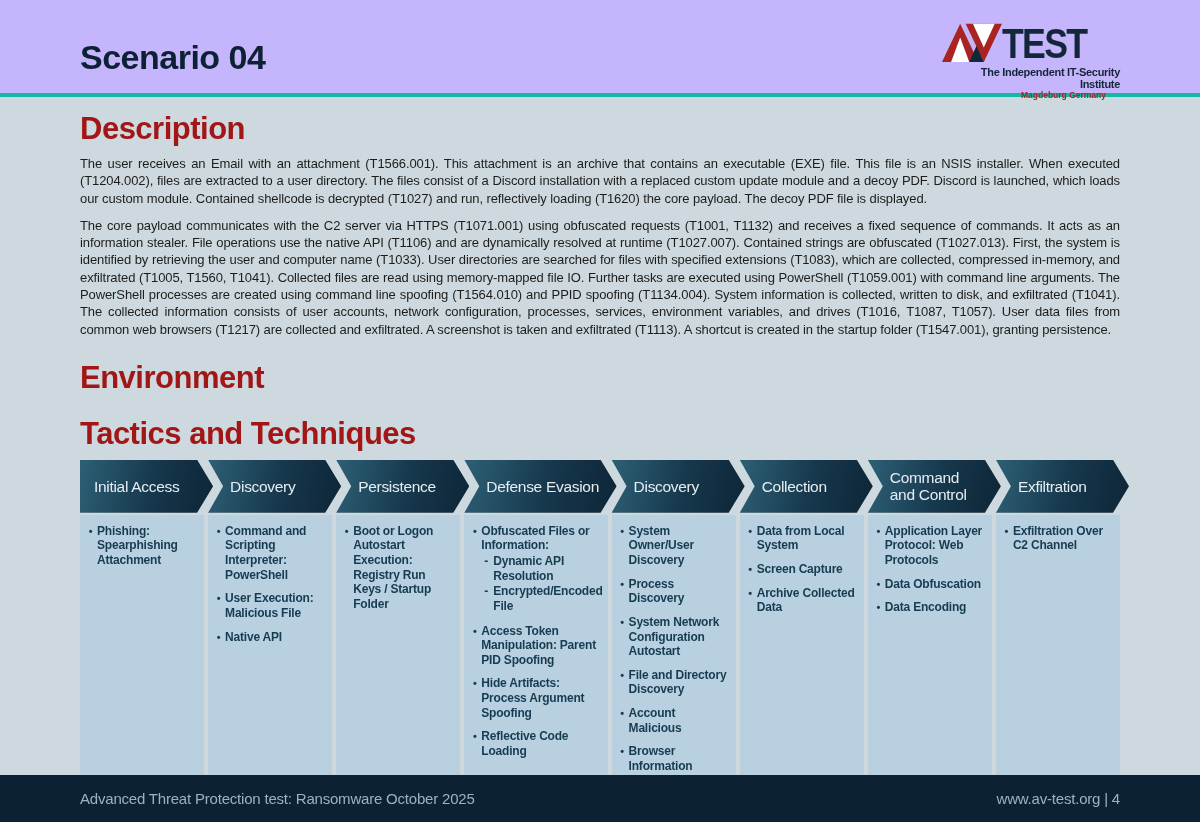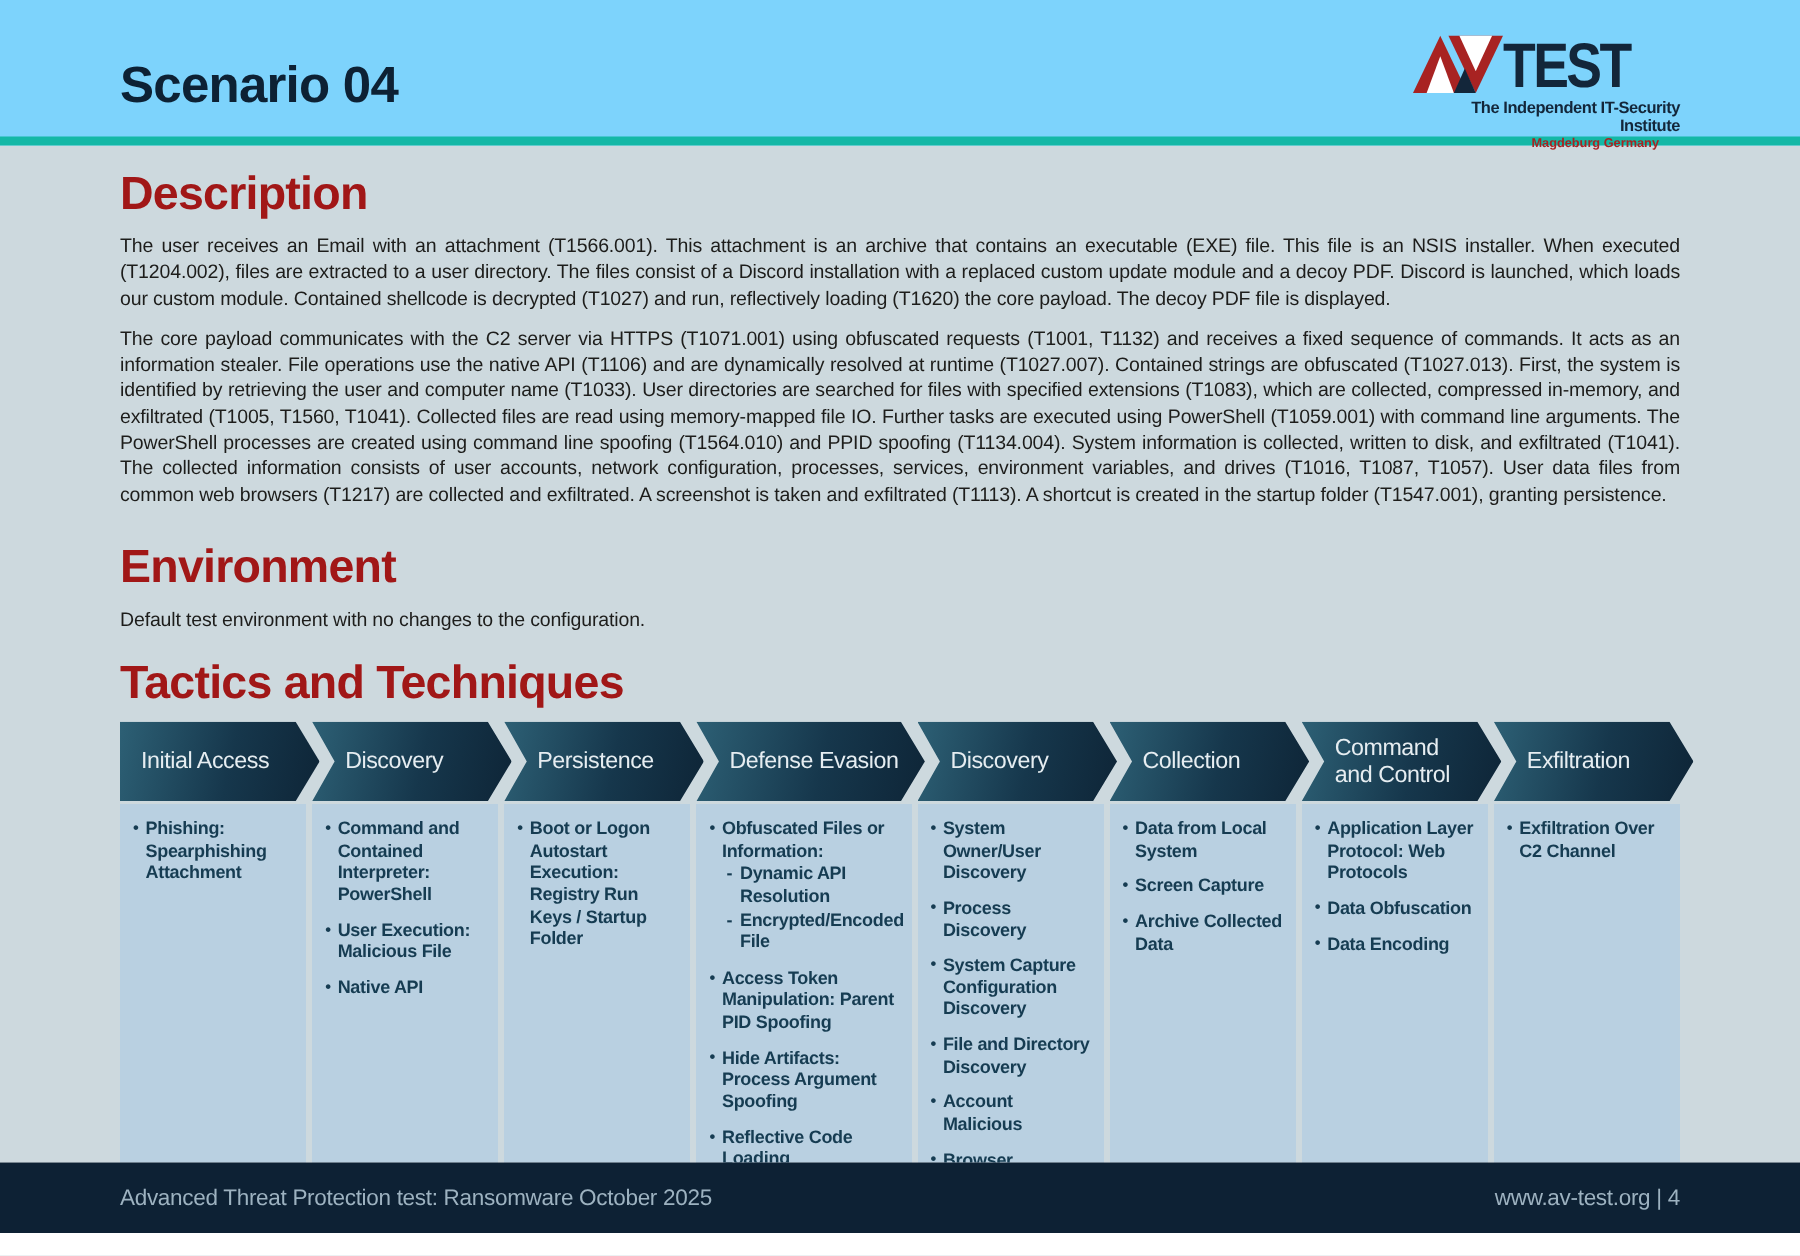--- a/index.html
+++ b/index.html
@@ -6,22 +6,22 @@
   html,body { width:1200px; height:837px; }
   body {
     font-family:"Liberation Sans", sans-serif;
     background:#ffffff;
     display:flex; flex-direction:column;
     overflow:hidden;
   }
 
   
   .topband {
-    height:97px; background:#7dd3fc; flex:0 0 auto;
-    position:relative; border-bottom:6px solid #14b8a6;
+    height:97px; background:#c4b5fd; flex:0 0 auto;
+    position:relative; border-bottom:4px solid #14b8a6;
   }
   .scenario-title {
     position:absolute; left:80px; top:38px;
     font-size:34px; font-weight:bold; color:#0d2134;
     letter-spacing:-0.5px;
   }
   .logo { position:absolute; right:80px; top:20px; width:178px; }
   .logo-row { display:flex; align-items:flex-end; }
   .logo-mark { width:60px; height:44px; display:block; }
   .logo-word {
@@ -119,21 +119,20 @@
 </div>
 
 <div class="content">
 
   <h2 class="section-heading">Description</h2>
   <p class="para">The user receives an Email with an attachment (T1566.001). This attachment is an archive that contains an executable (EXE) file. This file is an NSIS installer. When executed (T1204.002), files are extracted to a user directory. The files consist of a Discord installation with a replaced custom update module and a decoy PDF. Discord is launched, which loads our custom module. Contained shellcode is decrypted (T1027) and run, reflectively loading (T1620) the core payload. The decoy PDF file is displayed.</p>
   <p class="para">The core payload communicates with the C2 server via HTTPS (T1071.001) using obfuscated requests (T1001, T1132) and receives a fixed sequence of commands. It acts as an information stealer. File operations use the native API (T1106) and are dynamically resolved at runtime (T1027.007). Contained strings are obfuscated (T1027.013). First, the system is identified by retrieving the user and computer name (T1033). User directories are searched for files with specified extensions (T1083), which are collected, compressed in-memory, and exfiltrated (T1005, T1560, T1041). Collected files are read using memory-mapped file IO. Further tasks are executed using PowerShell (T1059.001) with command line arguments. The PowerShell processes are created using command line spoofing (T1564.010) and PPID spoofing (T1134.004). System information is collected, written to disk, and exfiltrated (T1041). The collected information consists of user accounts, network configuration, processes, services, environment variables, and drives (T1016, T1087, T1057). User data files from common web browsers (T1217) are collected and exfiltrated. A screenshot is taken and exfiltrated (T1113). A shortcut is created in the startup folder (T1547.001), granting persistence.</p>
 
   <div class="section-gap"></div>
   <h2 class="section-heading">Environment</h2>
-  <p class="para env-text">Default test environment with no changes to the configuration.</p>
 
   <div class="section-gap"></div>
   <h2 class="section-heading">Tactics and Techniques</h2>
 
   <div class="tactics-grid">
       <div class="chev first">
         <span>Initial Access</span>
       </div>
       <div class="chev">
         <span>Discovery</span>
@@ -158,21 +157,21 @@
       </div>
       <div class="cell">
         <div class="t-item">
           <span class="t-bullet">•</span>
           <span>Phishing: Spearphishing Attachment</span>
         </div>
       </div>
       <div class="cell">
         <div class="t-item">
           <span class="t-bullet">•</span>
-          <span>Command and Contained Interpreter: PowerShell</span>
+          <span>Command and Scripting Interpreter: PowerShell</span>
         </div>
         <div class="t-item">
           <span class="t-bullet">•</span>
           <span>User Execution: Malicious File</span>
         </div>
         <div class="t-item">
           <span class="t-bullet">•</span>
           <span>Native API</span>
         </div>
       </div>
@@ -210,21 +209,21 @@
         <div class="t-item">
           <span class="t-bullet">•</span>
           <span>System Owner/User Discovery</span>
         </div>
         <div class="t-item">
           <span class="t-bullet">•</span>
           <span>Process Discovery</span>
         </div>
         <div class="t-item">
           <span class="t-bullet">•</span>
-          <span>System Capture Configuration Discovery</span>
+          <span>System Network Configuration Autostart</span>
         </div>
         <div class="t-item">
           <span class="t-bullet">•</span>
           <span>File and Directory Discovery</span>
         </div>
         <div class="t-item">
           <span class="t-bullet">•</span>
           <span>Account Malicious</span>
         </div>
         <div class="t-item">

